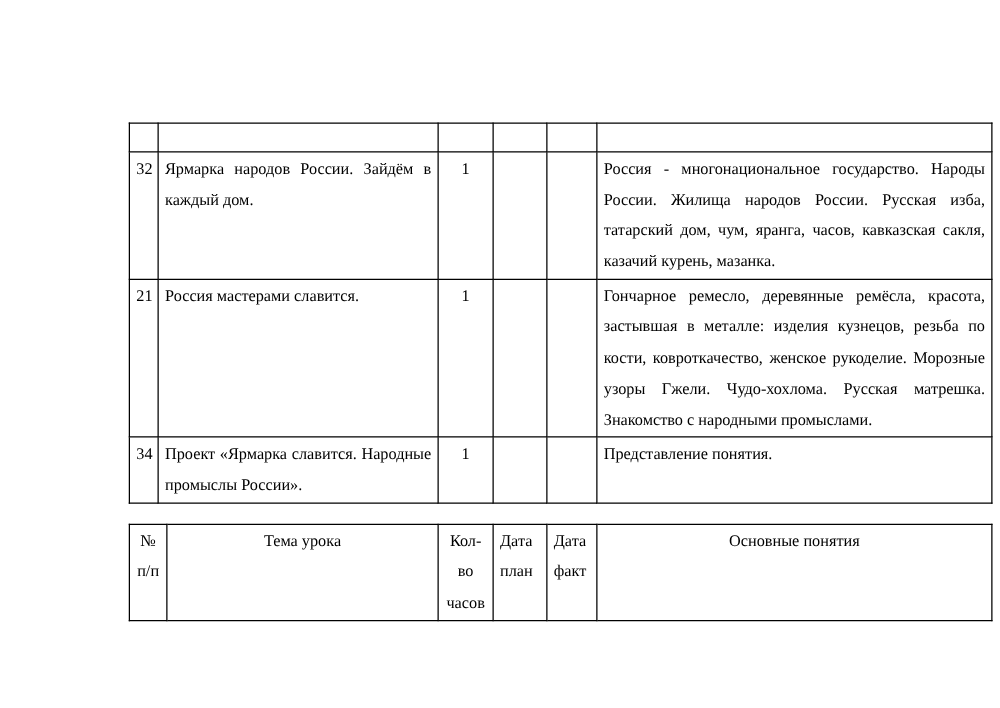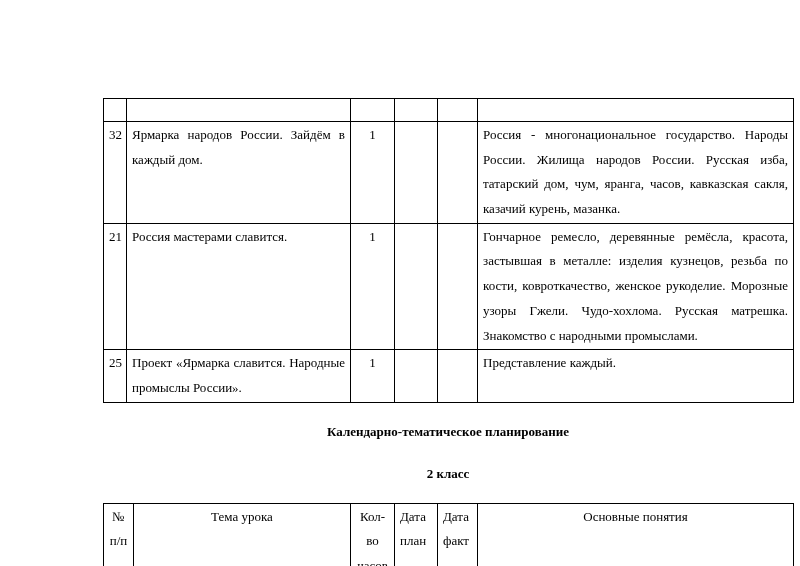--- a/index.html
+++ b/index.html
@@ -82,34 +82,30 @@
       </tr>
       <tr>
         <td class="num">21</td>
         <td class="justify">Россия мастерами славится.</td>
         <td class="center">1</td>
         <td></td>
         <td></td>
         <td class="justify">Гончарное ремесло, деревянные ремёсла, красота, застывшая в металле: изделия кузнецов, резьба по кости, ковроткачество, женское рукоделие. Морозные узоры Гжели. Чудо-хохлома. Русская матрешка. Знакомство с народными промыслами.</td>
       </tr>
       <tr>
-        <td class="num">25</td>
+        <td class="num">34</td>
         <td class="justify">Проект «Ярмарка славится. Народные промыслы России».</td>
         <td class="center">1</td>
         <td></td>
         <td></td>
-        <td class="justify">Представление каждый.</td>
+        <td class="justify">Представление понятия.</td>
       </tr>
     </tbody>
   </table>
 
-  <div class="titles-block">
-    <div>Календарно-тематическое планирование</div>
-    <div>2 класс</div>
-  </div>
 
   <table class="doc t2">
     <colgroup>
       <col style="width:30px">
       <col style="width:217px">
       <col style="width:44px">
       <col style="width:43px">
       <col style="width:40px">
       <col style="width:316px">
     </colgroup>

